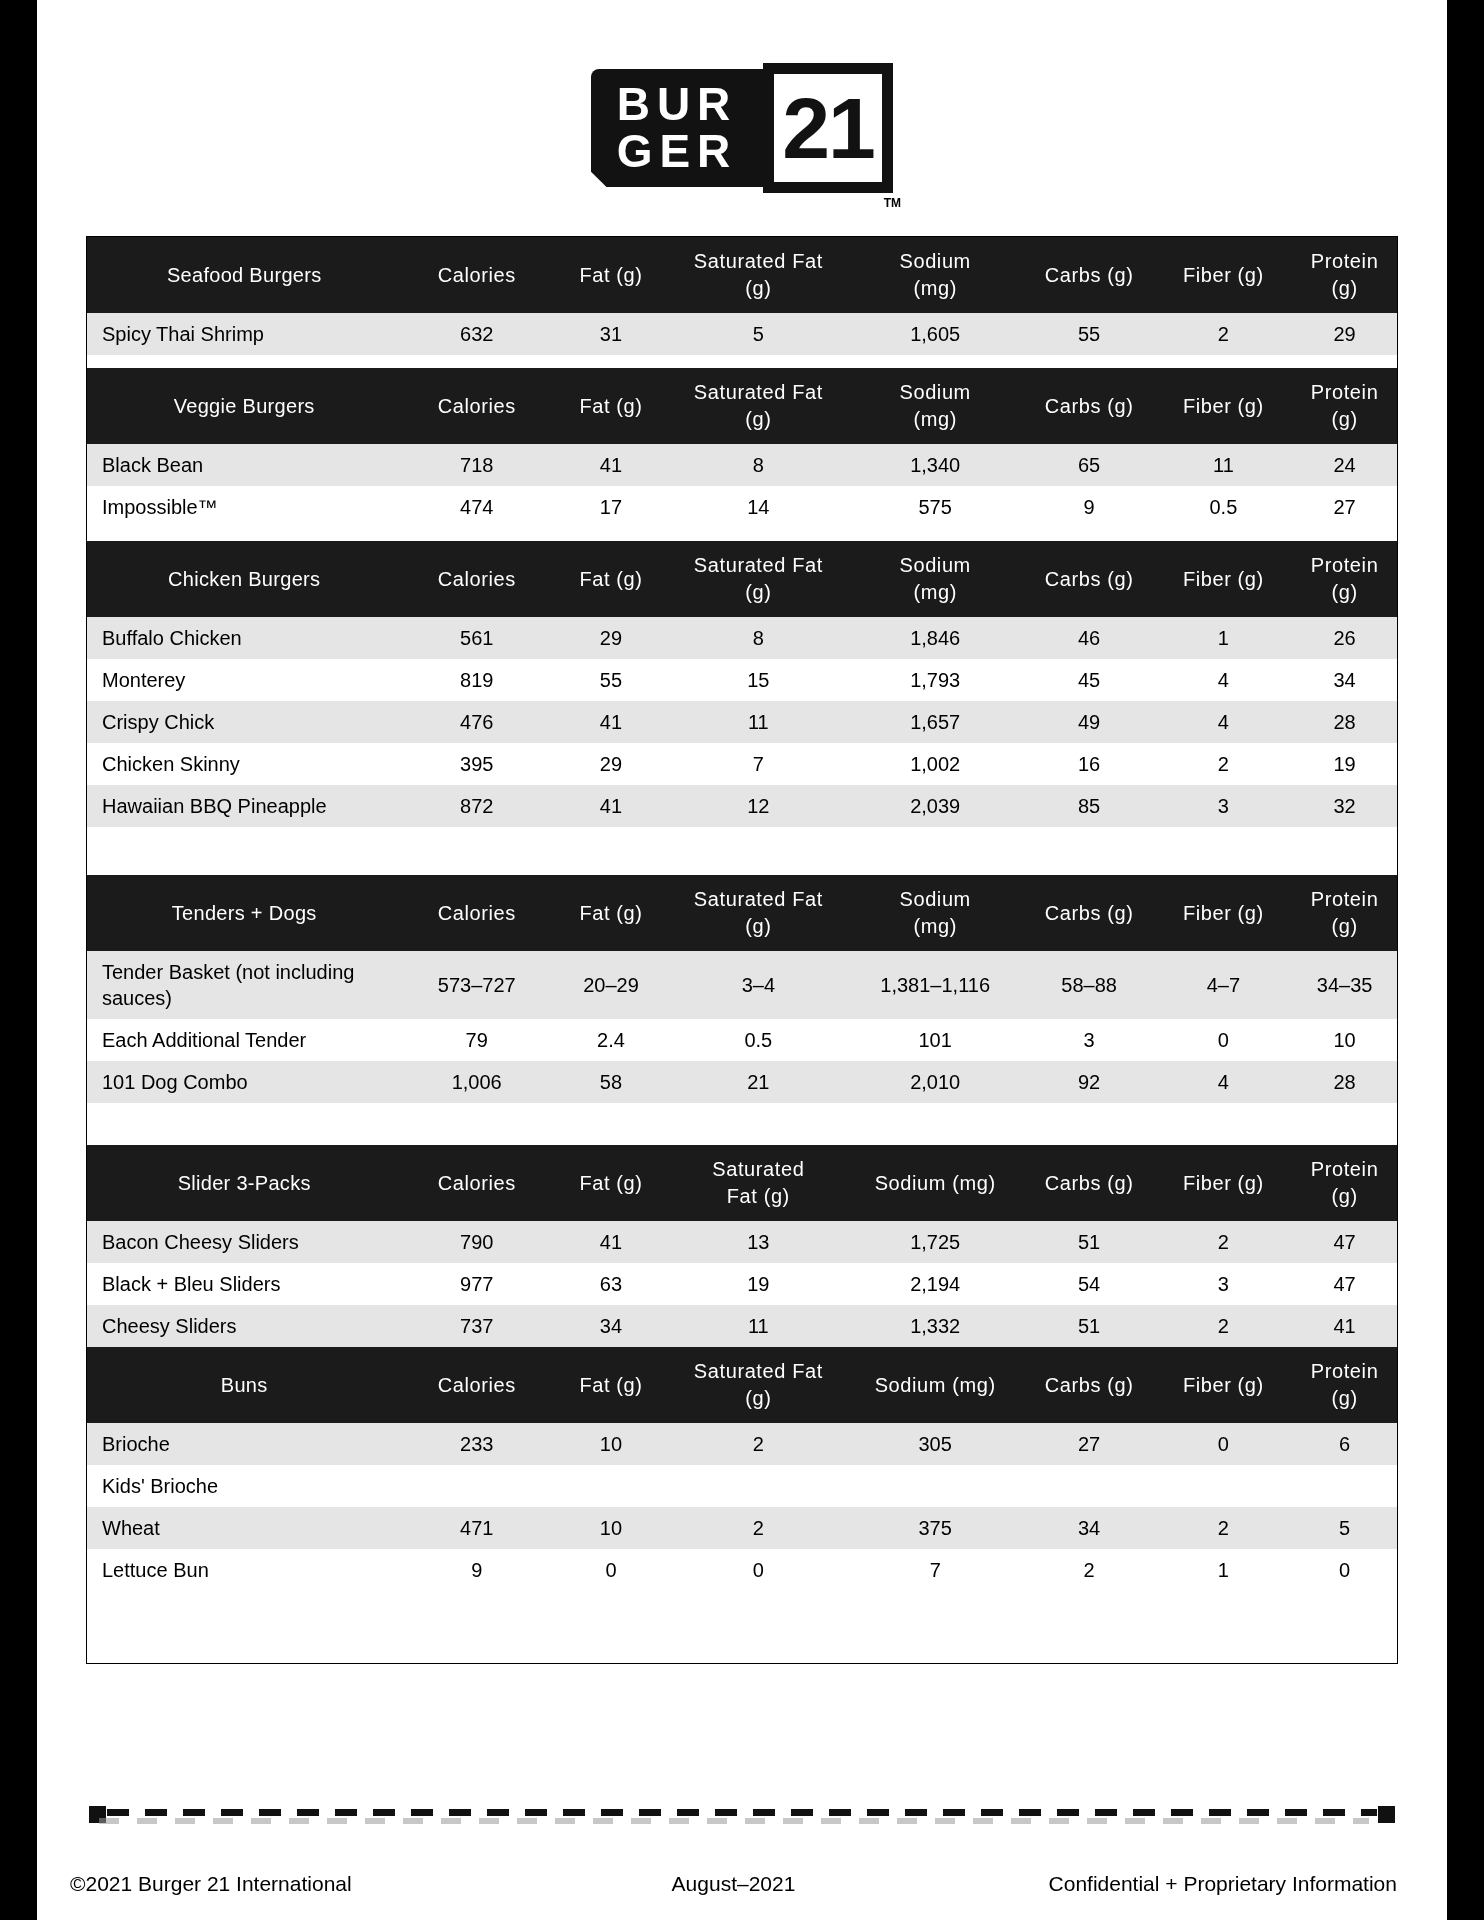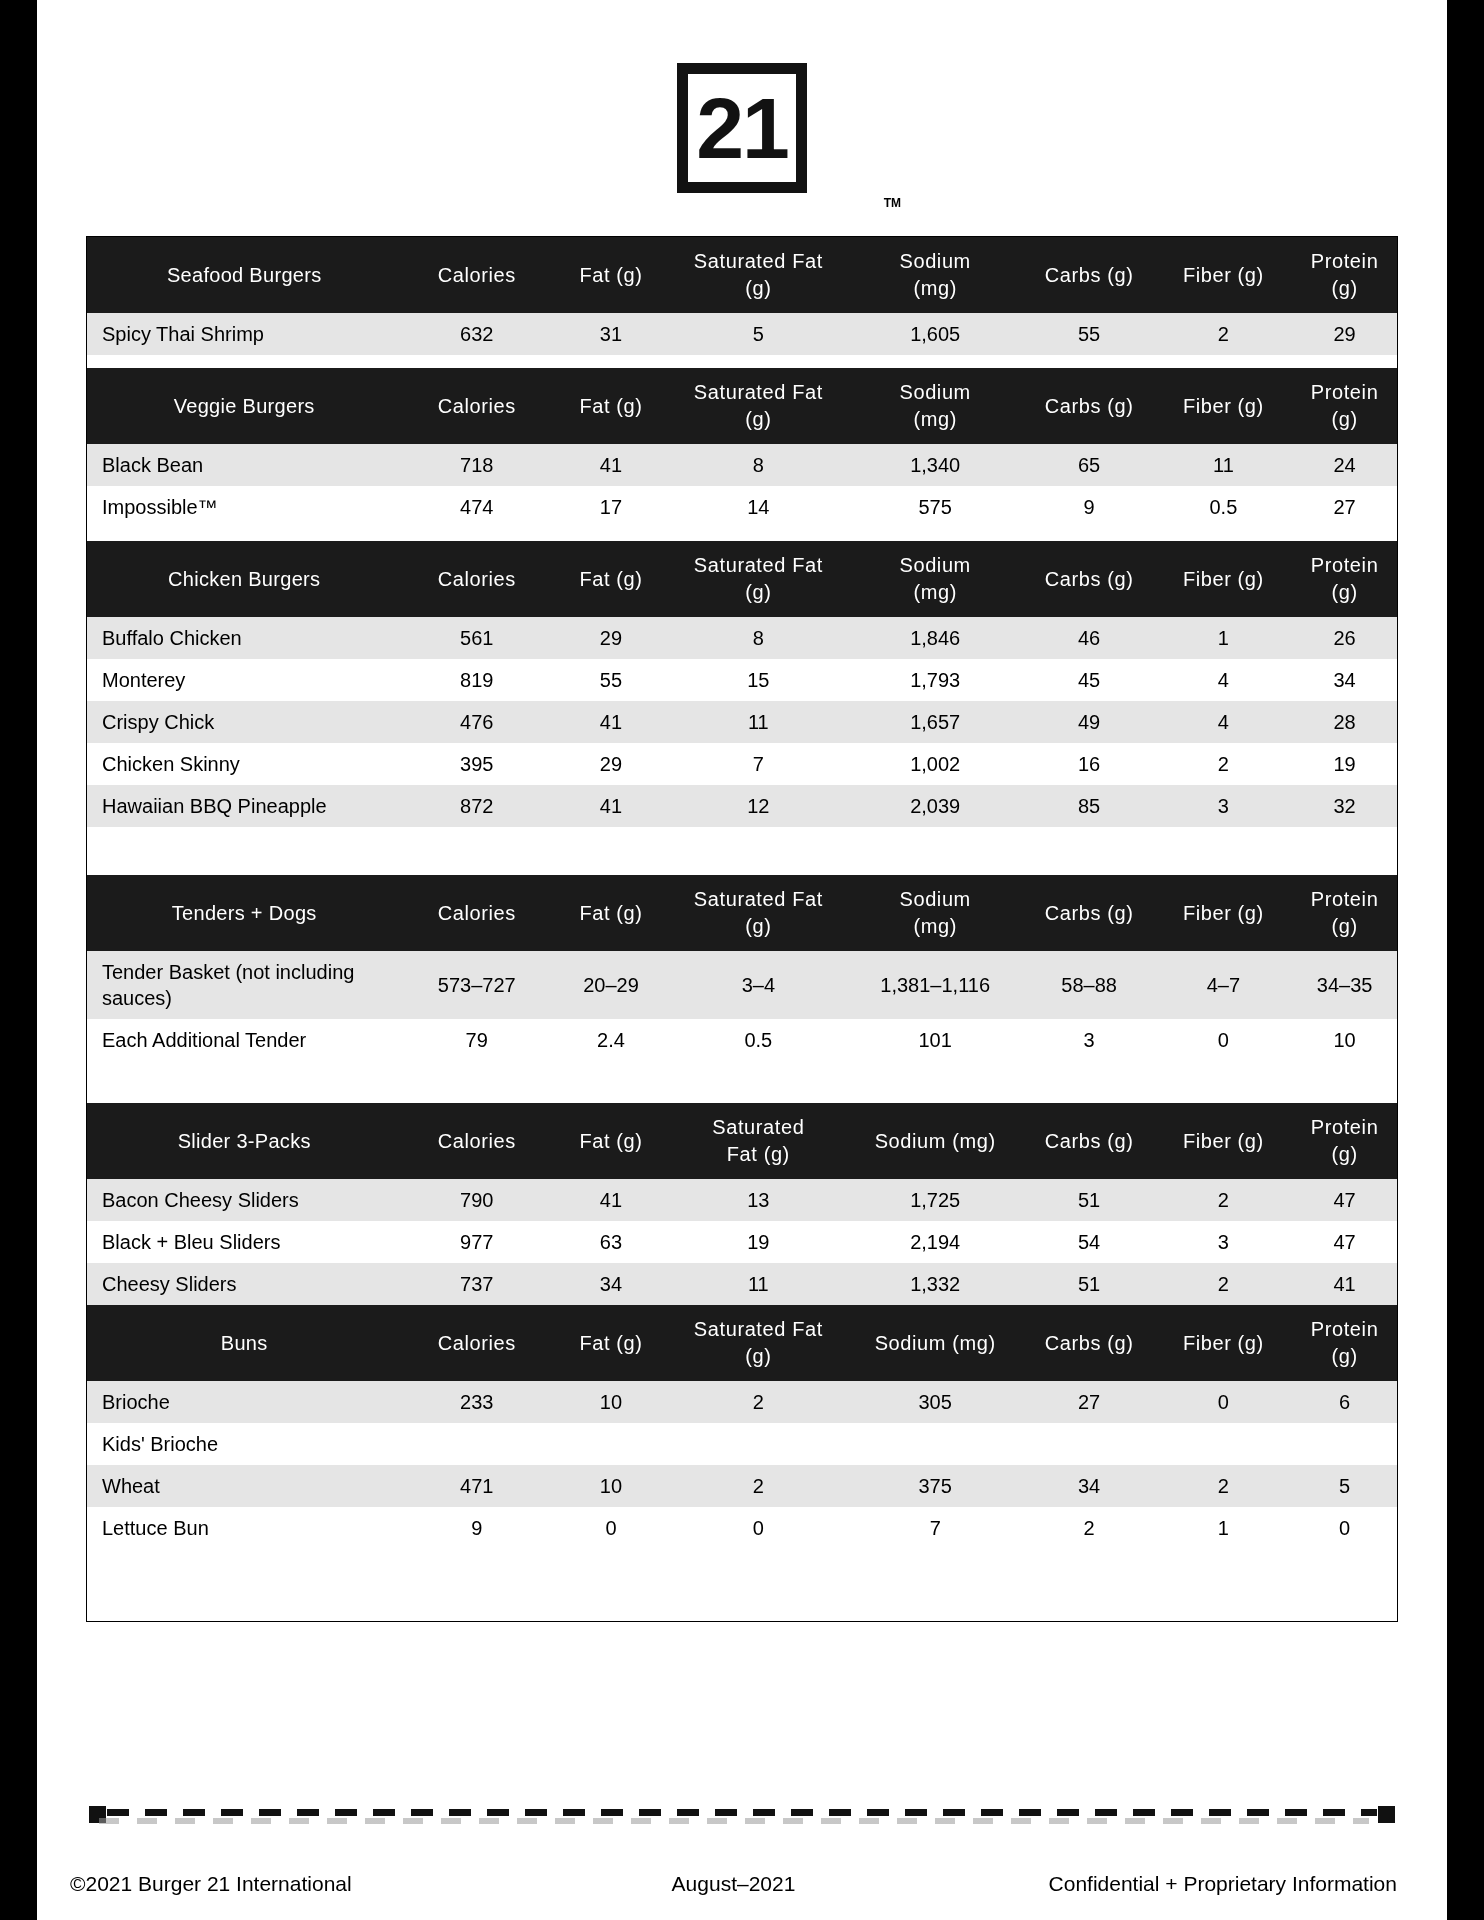--- a/index.html
+++ b/index.html
@@ -98,20 +98,24 @@
 </head>
 <body>
 
 <div class="side-bar left"></div>
 <div class="side-bar right"></div>
 
 <div class="content">
 
   <div class="logo-wrap">
     <div class="logo-row">
+      <div class="logo-black">
+        <span>BUR</span>
+        <span>GER</span>
+      </div>
       <div class="logo-21">
         <span>21</span>
       </div>
     </div>
     <div class="logo-tm">TM</div>
   </div>
 
   <div class="tables">
   <section class="tbl-section">
     <table>
@@ -329,20 +333,30 @@
             </tr>
             <tr>
               <td class="name-col">Each Additional Tender</td>
               <td>79</td>
               <td>2.4</td>
               <td>0.5</td>
               <td>101</td>
               <td>3</td>
               <td>0</td>
               <td>10</td>
+            </tr>
+            <tr>
+              <td class="name-col">101 Dog Combo</td>
+              <td>1,006</td>
+              <td>58</td>
+              <td>21</td>
+              <td>2,010</td>
+              <td>92</td>
+              <td>4</td>
+              <td>28</td>
             </tr>
           </tbody>
     </table>
   </section>
 
   <section class="tbl-section">
     <table>
       <colgroup>
         <col style="width:24%">
         <col style="width:11.5%">

